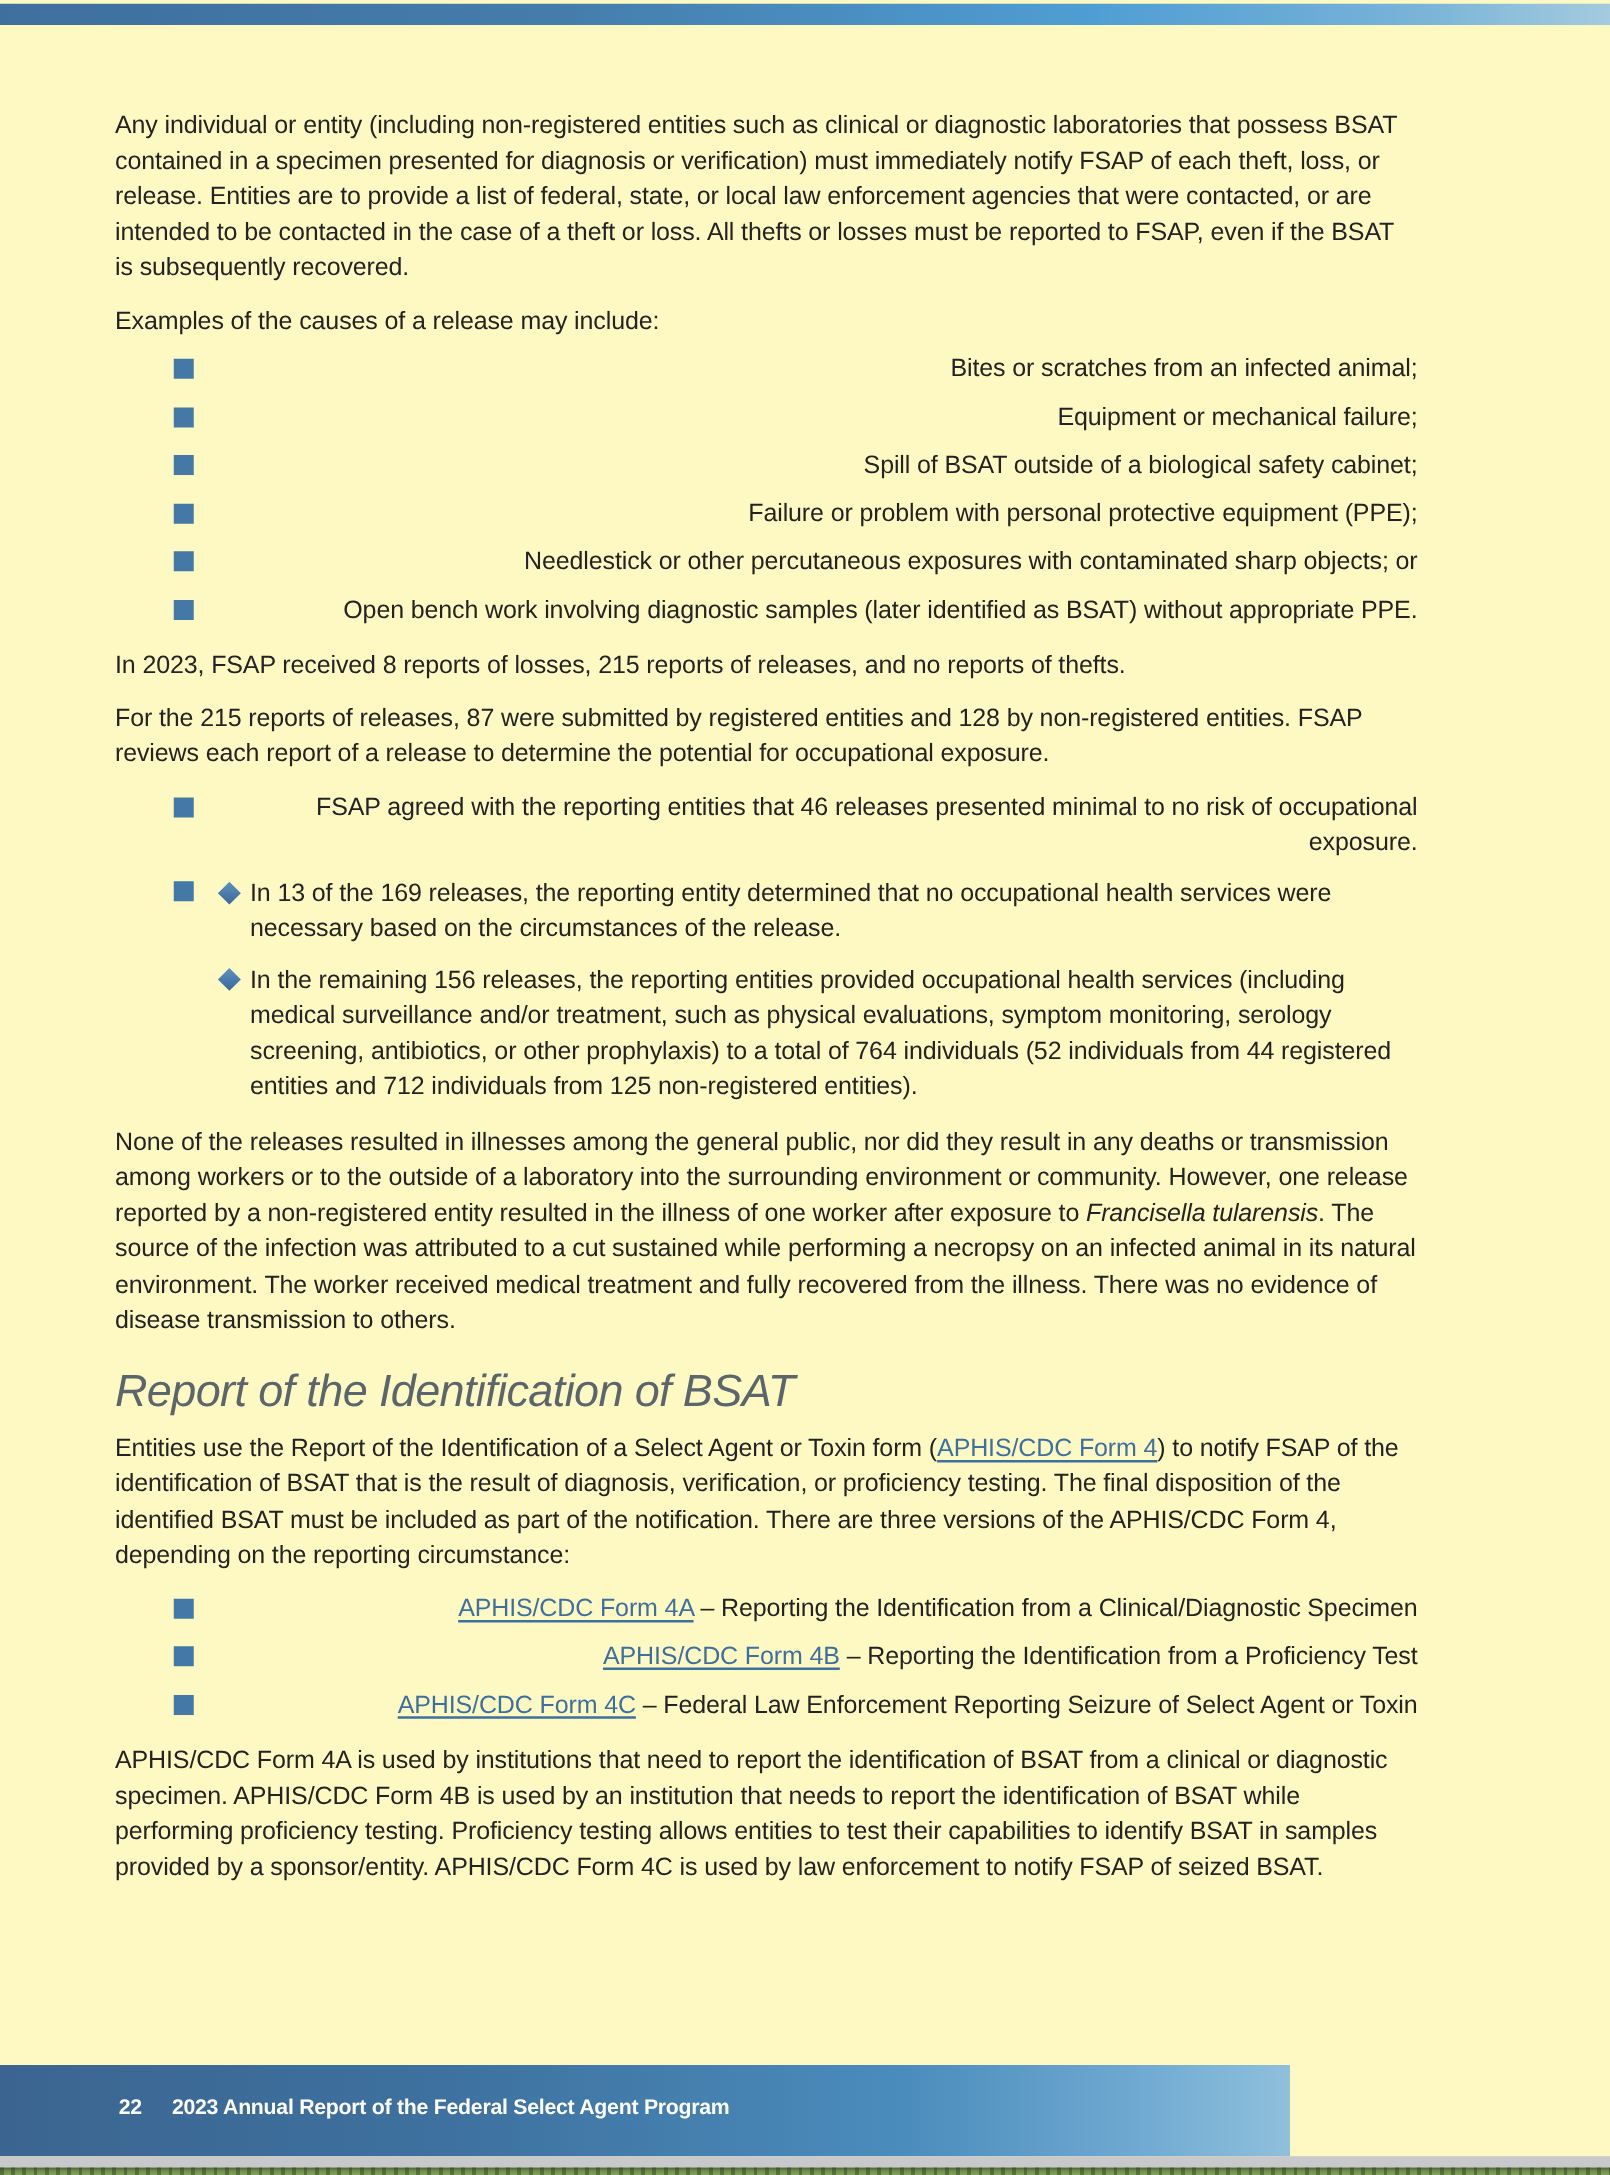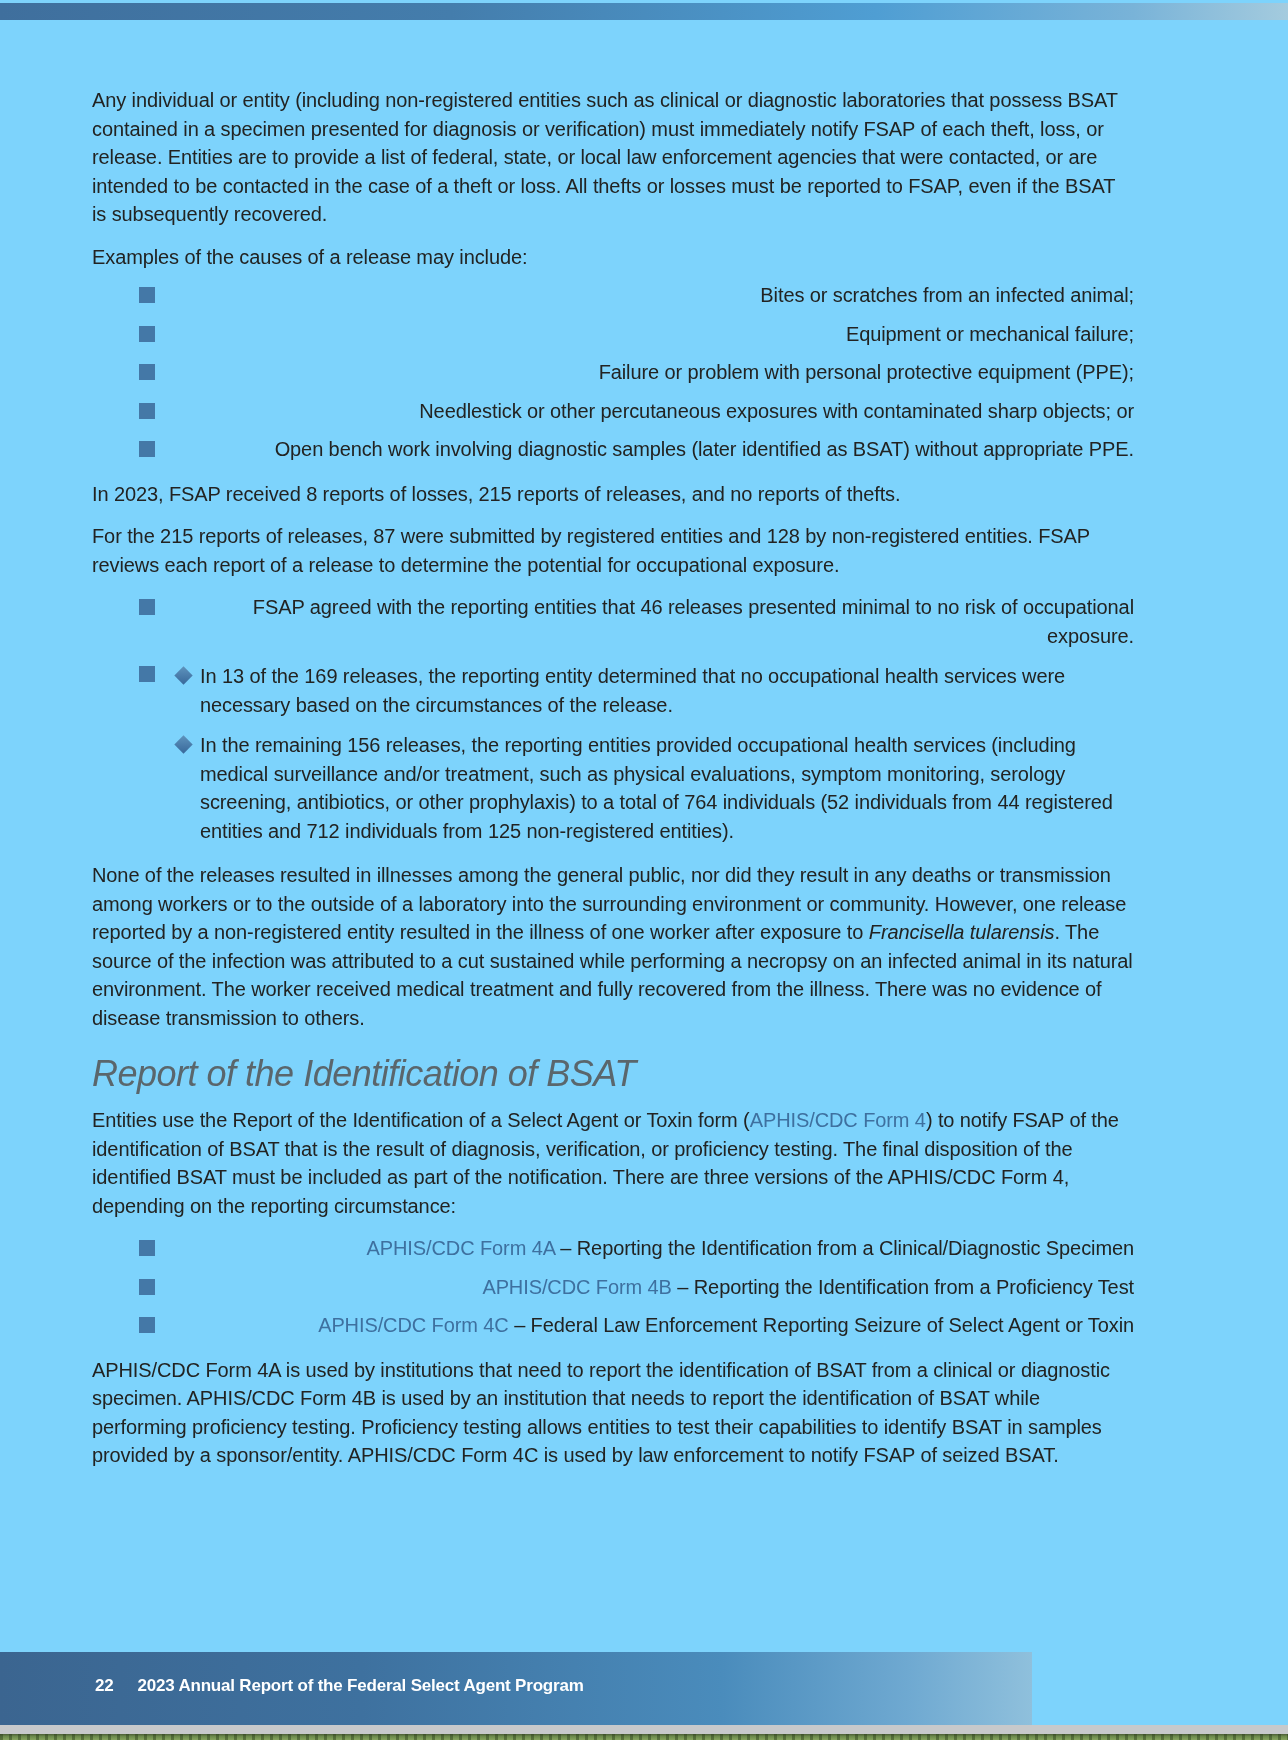--- a/index.html
+++ b/index.html
@@ -1,19 +1,19 @@
 <!DOCTYPE html>
 <html><head>
 <meta charset="utf-8">
 <style>
   * { margin:0; padding:0; box-sizing:border-box; }
   html,body { background:#e8e8e8; }
   .page {
     position:relative; width:1288px; height:1740px; margin:0 auto;
-    background:#7dd3fc; overflow:hidden;
+    background:#fef9c3; overflow:hidden;
     font-family:"Liberation Sans", sans-serif;
     color:#222322;
   }
   .topbar {
     position:absolute; top:3px; left:0; width:1288px; height:17px;
     background:linear-gradient(to right,#3f6f9d 0%,#447dac 35%,#4f9ed3 68%,#79b3d8 88%,#a4cbde 100%);
   }
   .content {
     position:absolute; top:86px; left:92px; width:1042px;
     font-size:20px; line-height:28.5px; letter-spacing:-0.1px;
@@ -29,21 +29,21 @@
   }
   .diamond-item {
     position:relative; padding-left:108px; margin:12px 0;
   }
   .diamond-item .dm {
     position:absolute; left:85px; top:7px; width:13px; height:13px;
     background:linear-gradient(135deg,#5e93bd,#38689a);
     transform:rotate(45deg);
   }
   .link {
-    color:#3e709f; text-underline-offset:3px; cursor:pointer;
+    color:#3e709f; text-decoration:underline; text-underline-offset:3px; cursor:pointer;
   }
   .italic { font-style:italic; }
   .section-heading {
     font-style:italic; font-weight:normal; color:#5a666c;
     font-size:36px; line-height:40px; letter-spacing:-0.5px;
     margin:22px 0 12px 0;
   }
   .footer {
     position:absolute; left:0; top:1652px; width:1032px; height:73px;
     background:linear-gradient(to right,#3b6590 0%,#3e719f 35%,#4a8cbc 70%,#6fa9d1 88%,#8fc0dc 100%);
@@ -81,20 +81,21 @@
     <div class="bullet-item">
       <span class="sq"></span>
       <span>Bites or scratches from an infected animal;</span>
     </div>
     <div class="bullet-item">
       <span class="sq"></span>
       <span>Equipment or mechanical failure;</span>
     </div>
     <div class="bullet-item">
       <span class="sq"></span>
+      <span>Spill of BSAT outside of a biological safety cabinet;</span>
     </div>
     <div class="bullet-item">
       <span class="sq"></span>
       <span>Failure or problem with personal protective equipment (PPE);</span>
     </div>
     <div class="bullet-item">
       <span class="sq"></span>
       <span>Needlestick or other percutaneous exposures with contaminated sharp objects; or</span>
     </div>
     <div class="bullet-item">

